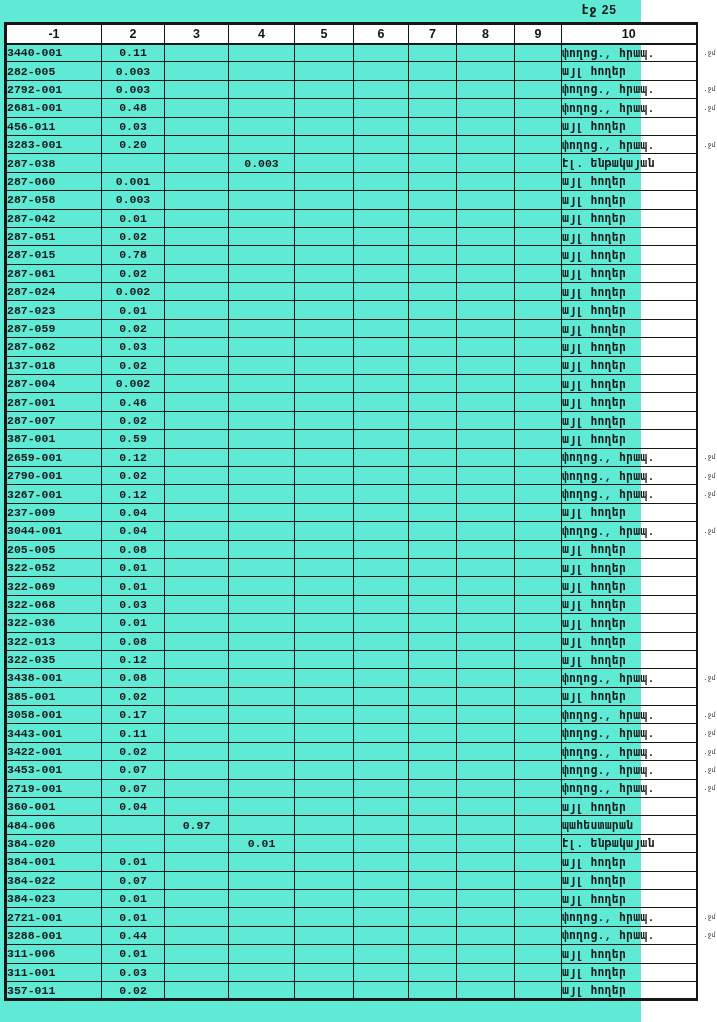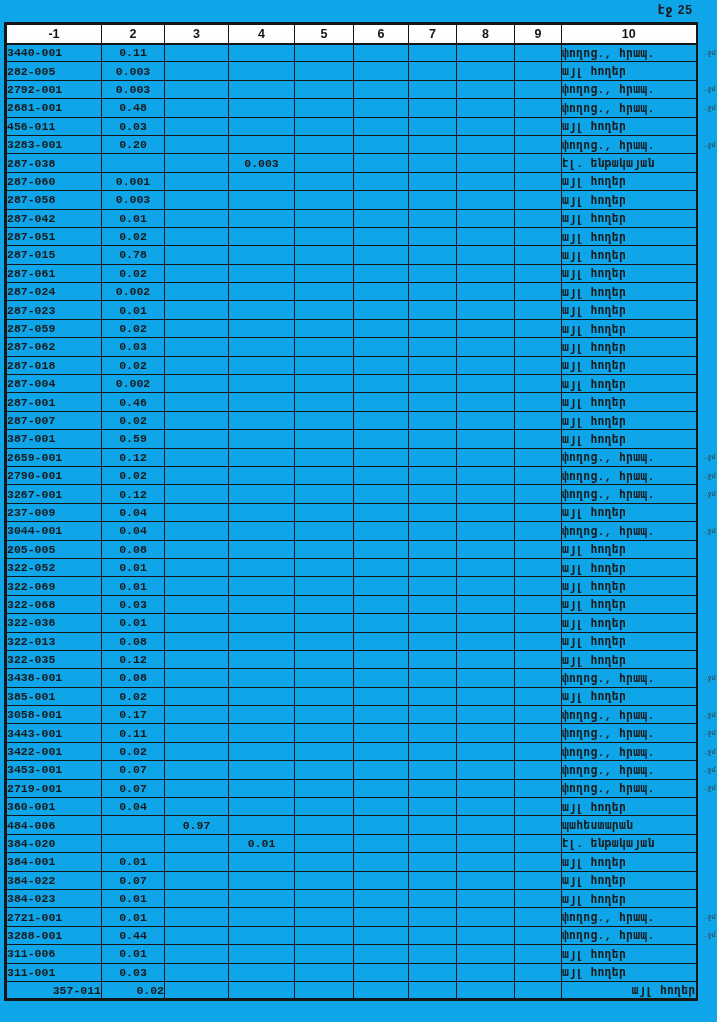--- a/index.html
+++ b/index.html
@@ -7,23 +7,23 @@
     padding: 0;
     background: #ffffff;
     width: 717px;
     height: 1022px;
     font-family: "Liberation Sans", "DejaVu Sans", sans-serif;
     color: #141414;
     overflow: hidden;
   }
   #page {
     position: relative;
-    width: 717px;
+    width: 641px;
     height: 1022px;
-    background: #0ea5e9;
+    background: #5eead4;
   }
   .page-label {
     position: absolute;
     top: 3px;
     right: 24px;
     font-size: 12px;
     font-weight: bold;
     letter-spacing: 1px;
     color: #1b1b1b;
   }
@@ -53,21 +53,21 @@
     overflow: hidden;
     white-space: nowrap;
     vertical-align: middle;
   }
   
   table.scan-table tr th:first-child,
   table.scan-table tr td:first-child { border-left-width: 3px; }
   table.scan-table tr th:nth-child(10),
   table.scan-table tr td:nth-child(10) { border-right-width: 2px; }
   table.scan-table thead th { border-top-width: 3px; border-bottom-width: 2px; }
-  table.scan-table tbody tr:last-child td { border-bottom-width: 3px; text-align: right; }
+  table.scan-table tbody tr:last-child td { border-bottom-width: 3px; }
 
   table.scan-table thead tr { height: 20px; }
   table.scan-table thead th {
     font-size: 12.5px;
     font-weight: bold;
     text-align: center;
     background: #fefefe;
   }
   table.scan-table tbody tr { height: 18.4px; font-family: Liberation Mono, monospace; }
   table.scan-table td {
@@ -343,21 +343,21 @@
           <td class="c4"></td>
           <td class="c5"></td>
           <td class="c6"></td>
           <td class="c7"></td>
           <td class="c8"></td>
           <td class="c9"></td>
           <td class="c10">այլ հողեր</td>
           <td class="mcell"></td>
         </tr>
         <tr>
-          <td class="c1">287-018</td>
+          <td class="c1">137-018</td>
           <td class="c2">0.02</td>
           <td class="c3"></td>
           <td class="c4"></td>
           <td class="c5"></td>
           <td class="c6"></td>
           <td class="c7"></td>
           <td class="c8"></td>
           <td class="c9"></td>
           <td class="c10">այլ հողեր</td>
           <td class="mcell"></td>

